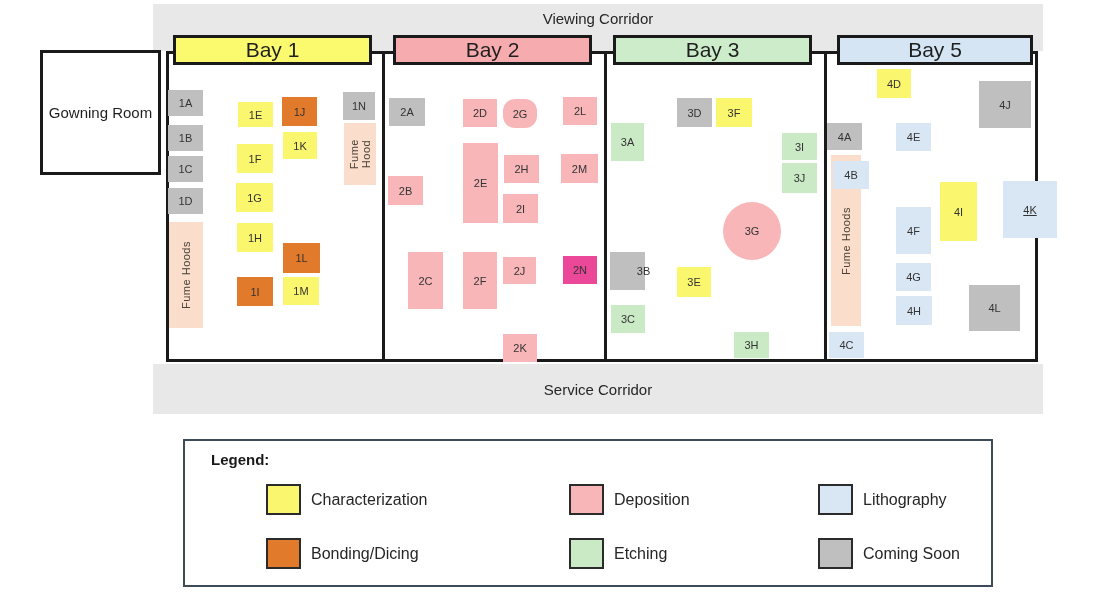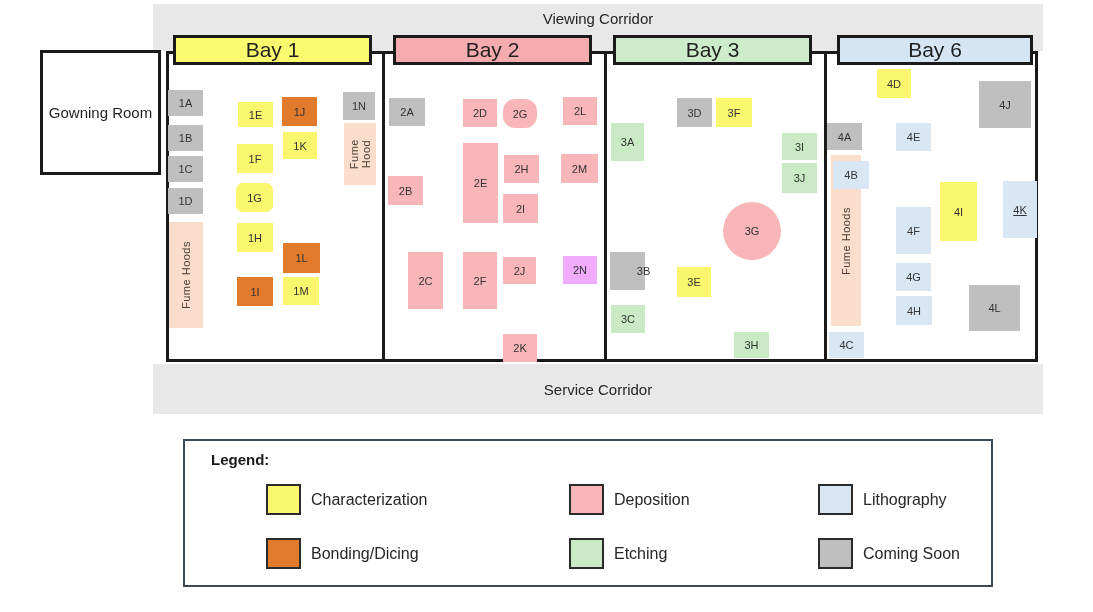--- a/index.html
+++ b/index.html
@@ -105,21 +105,21 @@
     <div class="bay-header" style="left: 173px; top: 35px; width: 199px; height: 30px; background: rgb(251, 249, 109);">
       <span>Bay 1</span>
     </div>
     <div class="bay-header" style="left: 393px; top: 35px; width: 199px; height: 30px; background: rgb(246, 171, 175);">
       <span>Bay 2</span>
     </div>
     <div class="bay-header" style="left: 613px; top: 35px; width: 199px; height: 30px; background: rgb(205, 237, 202);">
       <span>Bay 3</span>
     </div>
     <div class="bay-header" style="left: 837px; top: 35px; width: 196px; height: 30px; background: rgb(213, 229, 244);">
-      <span>Bay 6</span>
+      <span>Bay 5</span>
     </div>
     <div class="fume" style="left: 169px; top: 222px; width: 34px; height: 106px; background: rgb(250, 221, 203);">
       <span class="vtext">Fume Hoods</span>
     </div>
     <div class="fume" style="left: 344px; top: 123px; width: 32px; height: 62px; background: rgb(250, 221, 203);">
       <span class="vtext">Fume
 Hood</span>
     </div>
     <div class="fume" style="left: 831px; top: 155px; width: 30px; height: 171px; background: rgb(250, 221, 203);">
       <span class="vtext">Fume Hoods</span>
@@ -141,21 +141,21 @@
     </div>
     <div class="eq" style="left: 282px; top: 97px; width: 35px; height: 29px; background: rgb(226, 122, 43);">
       <span>1J</span>
     </div>
     <div class="eq" style="left: 283px; top: 132px; width: 34px; height: 27px; background: rgb(250, 247, 110);">
       <span>1K</span>
     </div>
     <div class="eq" style="left: 237px; top: 144px; width: 36px; height: 29px; background: rgb(250, 247, 110);">
       <span>1F</span>
     </div>
-    <div class="eq" style="left: 236px; top: 183px; width: 37px; height: 29px; background: rgb(250, 247, 110); border-radius: 7px;">
+    <div class="eq" style="left: 236px; top: 183px; width: 37px; height: 29px; background: rgb(250, 247, 110);">
       <span>1G</span>
     </div>
     <div class="eq" style="left: 237px; top: 223px; width: 36px; height: 29px; background: rgb(250, 247, 110);">
       <span>1H</span>
     </div>
     <div class="eq" style="left: 283px; top: 243px; width: 37px; height: 30px; background: rgb(226, 122, 43);">
       <span>1L</span>
     </div>
     <div class="eq" style="left: 237px; top: 277px; width: 36px; height: 29px; background: rgb(226, 122, 43);">
       <span>1I</span>
@@ -195,21 +195,21 @@
     </div>
     <div class="eq" style="left: 408px; top: 252px; width: 35px; height: 57px; background: rgb(248, 182, 185);">
       <span>2C</span>
     </div>
     <div class="eq" style="left: 463px; top: 252px; width: 34px; height: 57px; background: rgb(248, 182, 185);">
       <span>2F</span>
     </div>
     <div class="eq" style="left: 503px; top: 257px; width: 33px; height: 27px; background: rgb(248, 182, 185);">
       <span>2J</span>
     </div>
-    <div class="eq" style="left: 563px; top: 256px; width: 34px; height: 28px; background: #f0abfc;">
+    <div class="eq" style="left: 563px; top: 256px; width: 34px; height: 28px; background: #ec4899;">
       <span>2N</span>
     </div>
     <div class="eq" style="left: 503px; top: 334px; width: 34px; height: 28px; background: rgb(248, 182, 185);">
       <span>2K</span>
     </div>
     <div class="eq" style="left: 677px; top: 98px; width: 35px; height: 29px; background: rgb(191, 191, 191);">
       <span>3D</span>
     </div>
     <div class="eq" style="left: 716px; top: 98px; width: 36px; height: 29px; background: rgb(250, 247, 110);">
       <span>3F</span>
@@ -249,21 +249,21 @@
     </div>
     <div class="eq" style="left: 896px; top: 123px; width: 35px; height: 28px; background: rgb(217, 231, 245);">
       <span>4E</span>
     </div>
     <div class="eq" style="left: 833px; top: 161px; width: 36px; height: 28px; background: rgb(217, 231, 245);">
       <span>4B</span>
     </div>
     <div class="eq" style="left: 940px; top: 182px; width: 37px; height: 59px; background: rgb(250, 247, 110);">
       <span>4I</span>
     </div>
-    <div class="eq" style="left: 1003px; top: 181px; width: 34px; height: 57px; background: rgb(217, 231, 245); text-decoration: underline;">
+    <div class="eq" style="left: 1003px; top: 181px; width: 54px; height: 57px; background: rgb(217, 231, 245); text-decoration: underline;">
       <span>4K</span>
     </div>
     <div class="eq" style="left: 896px; top: 207px; width: 35px; height: 47px; background: rgb(217, 231, 245);">
       <span>4F</span>
     </div>
     <div class="eq" style="left: 896px; top: 263px; width: 35px; height: 28px; background: rgb(217, 231, 245);">
       <span>4G</span>
     </div>
     <div class="eq" style="left: 896px; top: 296px; width: 36px; height: 29px; background: rgb(217, 231, 245);">
       <span>4H</span>

